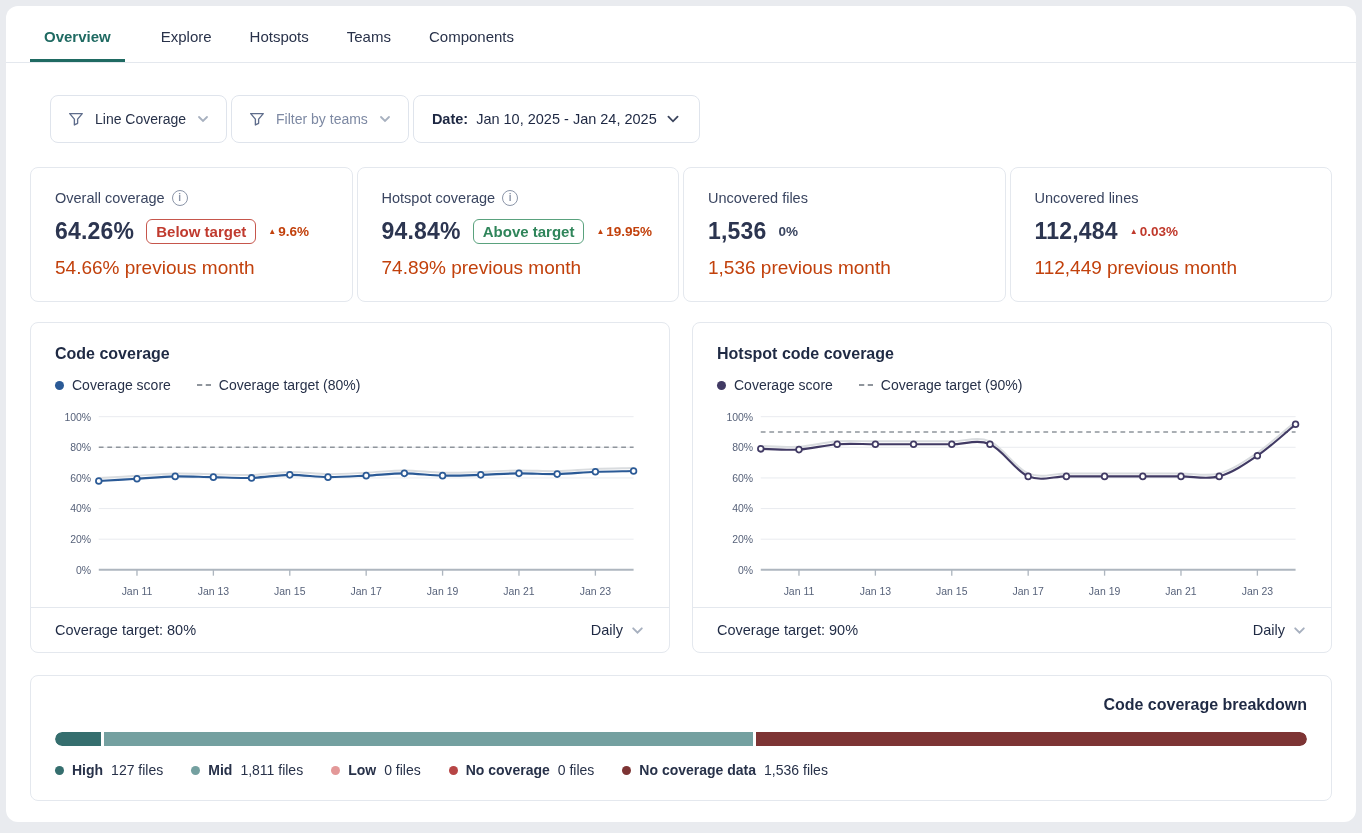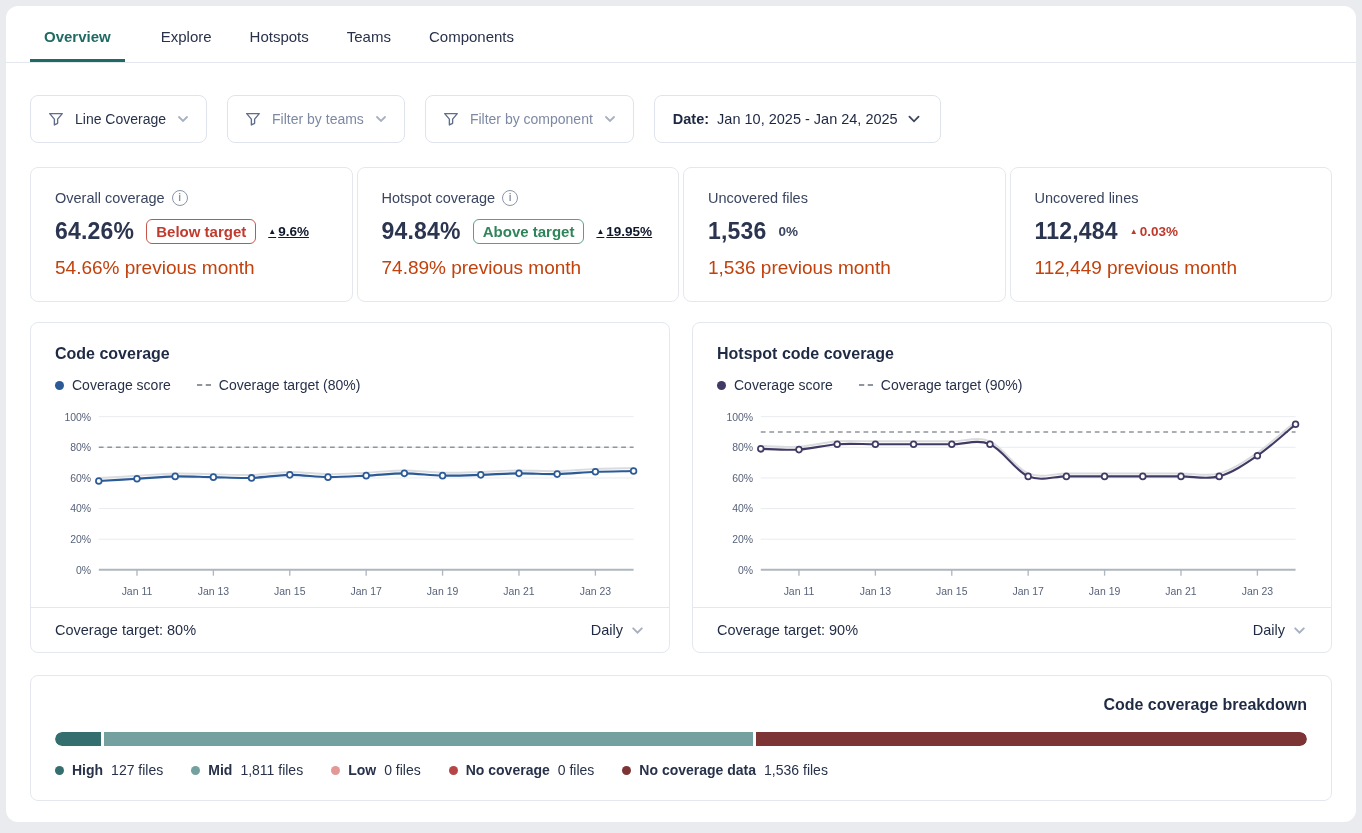--- a/index.html
+++ b/index.html
@@ -5,42 +5,42 @@
   * { margin:0; padding:0; box-sizing:border-box; }
   html,body { width:1362px; height:833px; background:#e9ebef; font-family:"Liberation Sans", sans-serif; }
   .app { position:absolute; left:6px; top:6px; width:1350px; height:816px; background:#ffffff; border-radius:12px; overflow:hidden; }
 
   
   .tabbar { display:flex; gap:34px; padding:20px 24px 0 24px; border-bottom:1px solid #e4e8ee; }
   .tab { font-size:15px; color:#29324a; padding:2px 2px 14px 2px; cursor:pointer; border-bottom:3px solid transparent; }
   .tab.active { color:#1f6a62; font-weight:700; border-bottom-color:#1f6a62; padding-left:14px; padding-right:14px; }
 
   
-  .filters { display:flex; gap:20px; padding:32px 24px 0 24px; align-items:flex-end; }
+  .filters { display:flex; gap:4px; padding:32px 24px 0 24px; align-items:flex-end;margin-left:20px; }
   .filter-btn { display:flex; align-items:center; gap:10px; height:48px; padding:0 16px; border:1px solid #dfe4ec; border-radius:8px; background:#fff; cursor:pointer; }
   .filter-btn .flabel { font-size:14px; color:#273149; }
   .filter-btn .flabel.placeholder { color:#7d89a3; }
   .filter-btn .chev { color:#a7b0bf; }
   .date-btn { display:flex; align-items:center; gap:8px; height:48px; padding:0 18px; border:1px solid #dfe4ec; border-radius:8px; background:#fff; cursor:pointer; font-size:14.5px; color:#1d2742; }
   .date-btn b { font-weight:700; }
   .date-btn .chev { color:#3a445c; }
 
   
   .cards { display:grid; grid-template-columns:repeat(4,1fr); gap:4px; padding:24px 24px 0 24px; }
   .card { border:1px solid #e4e8ee; border-radius:8px; padding:22px 24px; min-height:124px; }
   .card-title { font-size:14.5px; color:#3a4560; display:flex; align-items:center; gap:7px; }
   .info-icon { width:16px; height:16px; border:1.3px solid #8b95a8; border-radius:50%; color:#8b95a8; font-size:10px; line-height:14px; text-align:center; font-weight:700; display:inline-block; cursor:pointer; }
   .card-value-row { display:flex; align-items:center; gap:12px; margin-top:12px; }
   .card-value { font-size:23px; font-weight:700; color:#2c3550; letter-spacing:.2px; }
   .badge { font-size:15px; font-weight:700; padding:3px 9px; border-radius:6px; border:1.3px solid; background:#fff; white-space:nowrap; }
   .badge.below { color:#c03a2e; border-color:#c6564c; }
   .badge.above { color:#2f855a; border-color:#5aa27e; }
   .delta { font-size:13.5px; font-weight:700; white-space:nowrap; }
   .delta .tri { font-size:8px; vertical-align:2px; margin-right:2px; }
-  .delta.green { color:#0f172a;text-decoration:underline; }
+  .delta.green { color:#c2410c; }
   .delta.red { color:#c0392b; }
   .delta.plain { color:#3a4560; font-weight:600; }
   .card-sub { margin-top:12px; font-size:19px; color:#c2410c; }
 
   
   .charts-row { display:grid; grid-template-columns:1fr 1fr; gap:22px; padding:20px 24px 0 24px; }
   .chart-card { border:1px solid #e4e8ee; border-radius:8px; overflow:hidden; }
   .chart-body { padding:22px 24px 4px 24px; }
   .chart-title { font-size:16px; font-weight:700; color:#1f2a44; }
   .chart-legend { display:flex; gap:26px; align-items:center; margin-top:14px; margin-bottom:10px; }
@@ -89,29 +89,20 @@
       <span class="flabel">Line Coverage</span>
       <svg class="chev" width="14" height="14" viewBox="0 0 14 14" fill="none" stroke="currentColor" stroke-width="1.8" stroke-linecap="round">
           <path d="M3 5 l4 4 4-4"></path>
         </svg>
     </div>
     <div class="filter-btn">
       <svg class="funnel" width="18" height="18" viewBox="0 0 20 20" fill="none" stroke="currentColor" stroke-width="1.5" stroke-linejoin="round">
           <path d="M3 4 h14 l-5.2 6.2 v4.6 l-3.6 1.8 v-6.4 Z"></path>
         </svg>
       <span class="flabel placeholder">Filter by teams</span>
-      <svg class="chev" width="14" height="14" viewBox="0 0 14 14" fill="none" stroke="currentColor" stroke-width="1.8" stroke-linecap="round">
-          <path d="M3 5 l4 4 4-4"></path>
-        </svg>
-    </div>
-    <div class="filter-btn">
-      <svg class="funnel" width="18" height="18" viewBox="0 0 20 20" fill="none" stroke="currentColor" stroke-width="1.5" stroke-linejoin="round">
-          <path d="M3 4 h14 l-5.2 6.2 v4.6 l-3.6 1.8 v-6.4 Z"></path>
-        </svg>
-      <span class="flabel placeholder">Filter by component</span>
       <svg class="chev" width="14" height="14" viewBox="0 0 14 14" fill="none" stroke="currentColor" stroke-width="1.8" stroke-linecap="round">
           <path d="M3 5 l4 4 4-4"></path>
         </svg>
     </div>
     <div class="date-btn">
       <b>Date:</b>
       <span>Jan 10, 2025 - Jan 24, 2025</span>
       <svg class="chev" width="16" height="16" viewBox="0 0 14 14" fill="none" stroke="currentColor" stroke-width="1.6" stroke-linecap="round">
           <path d="M3 5 l4 4 4-4"></path>
         </svg>

